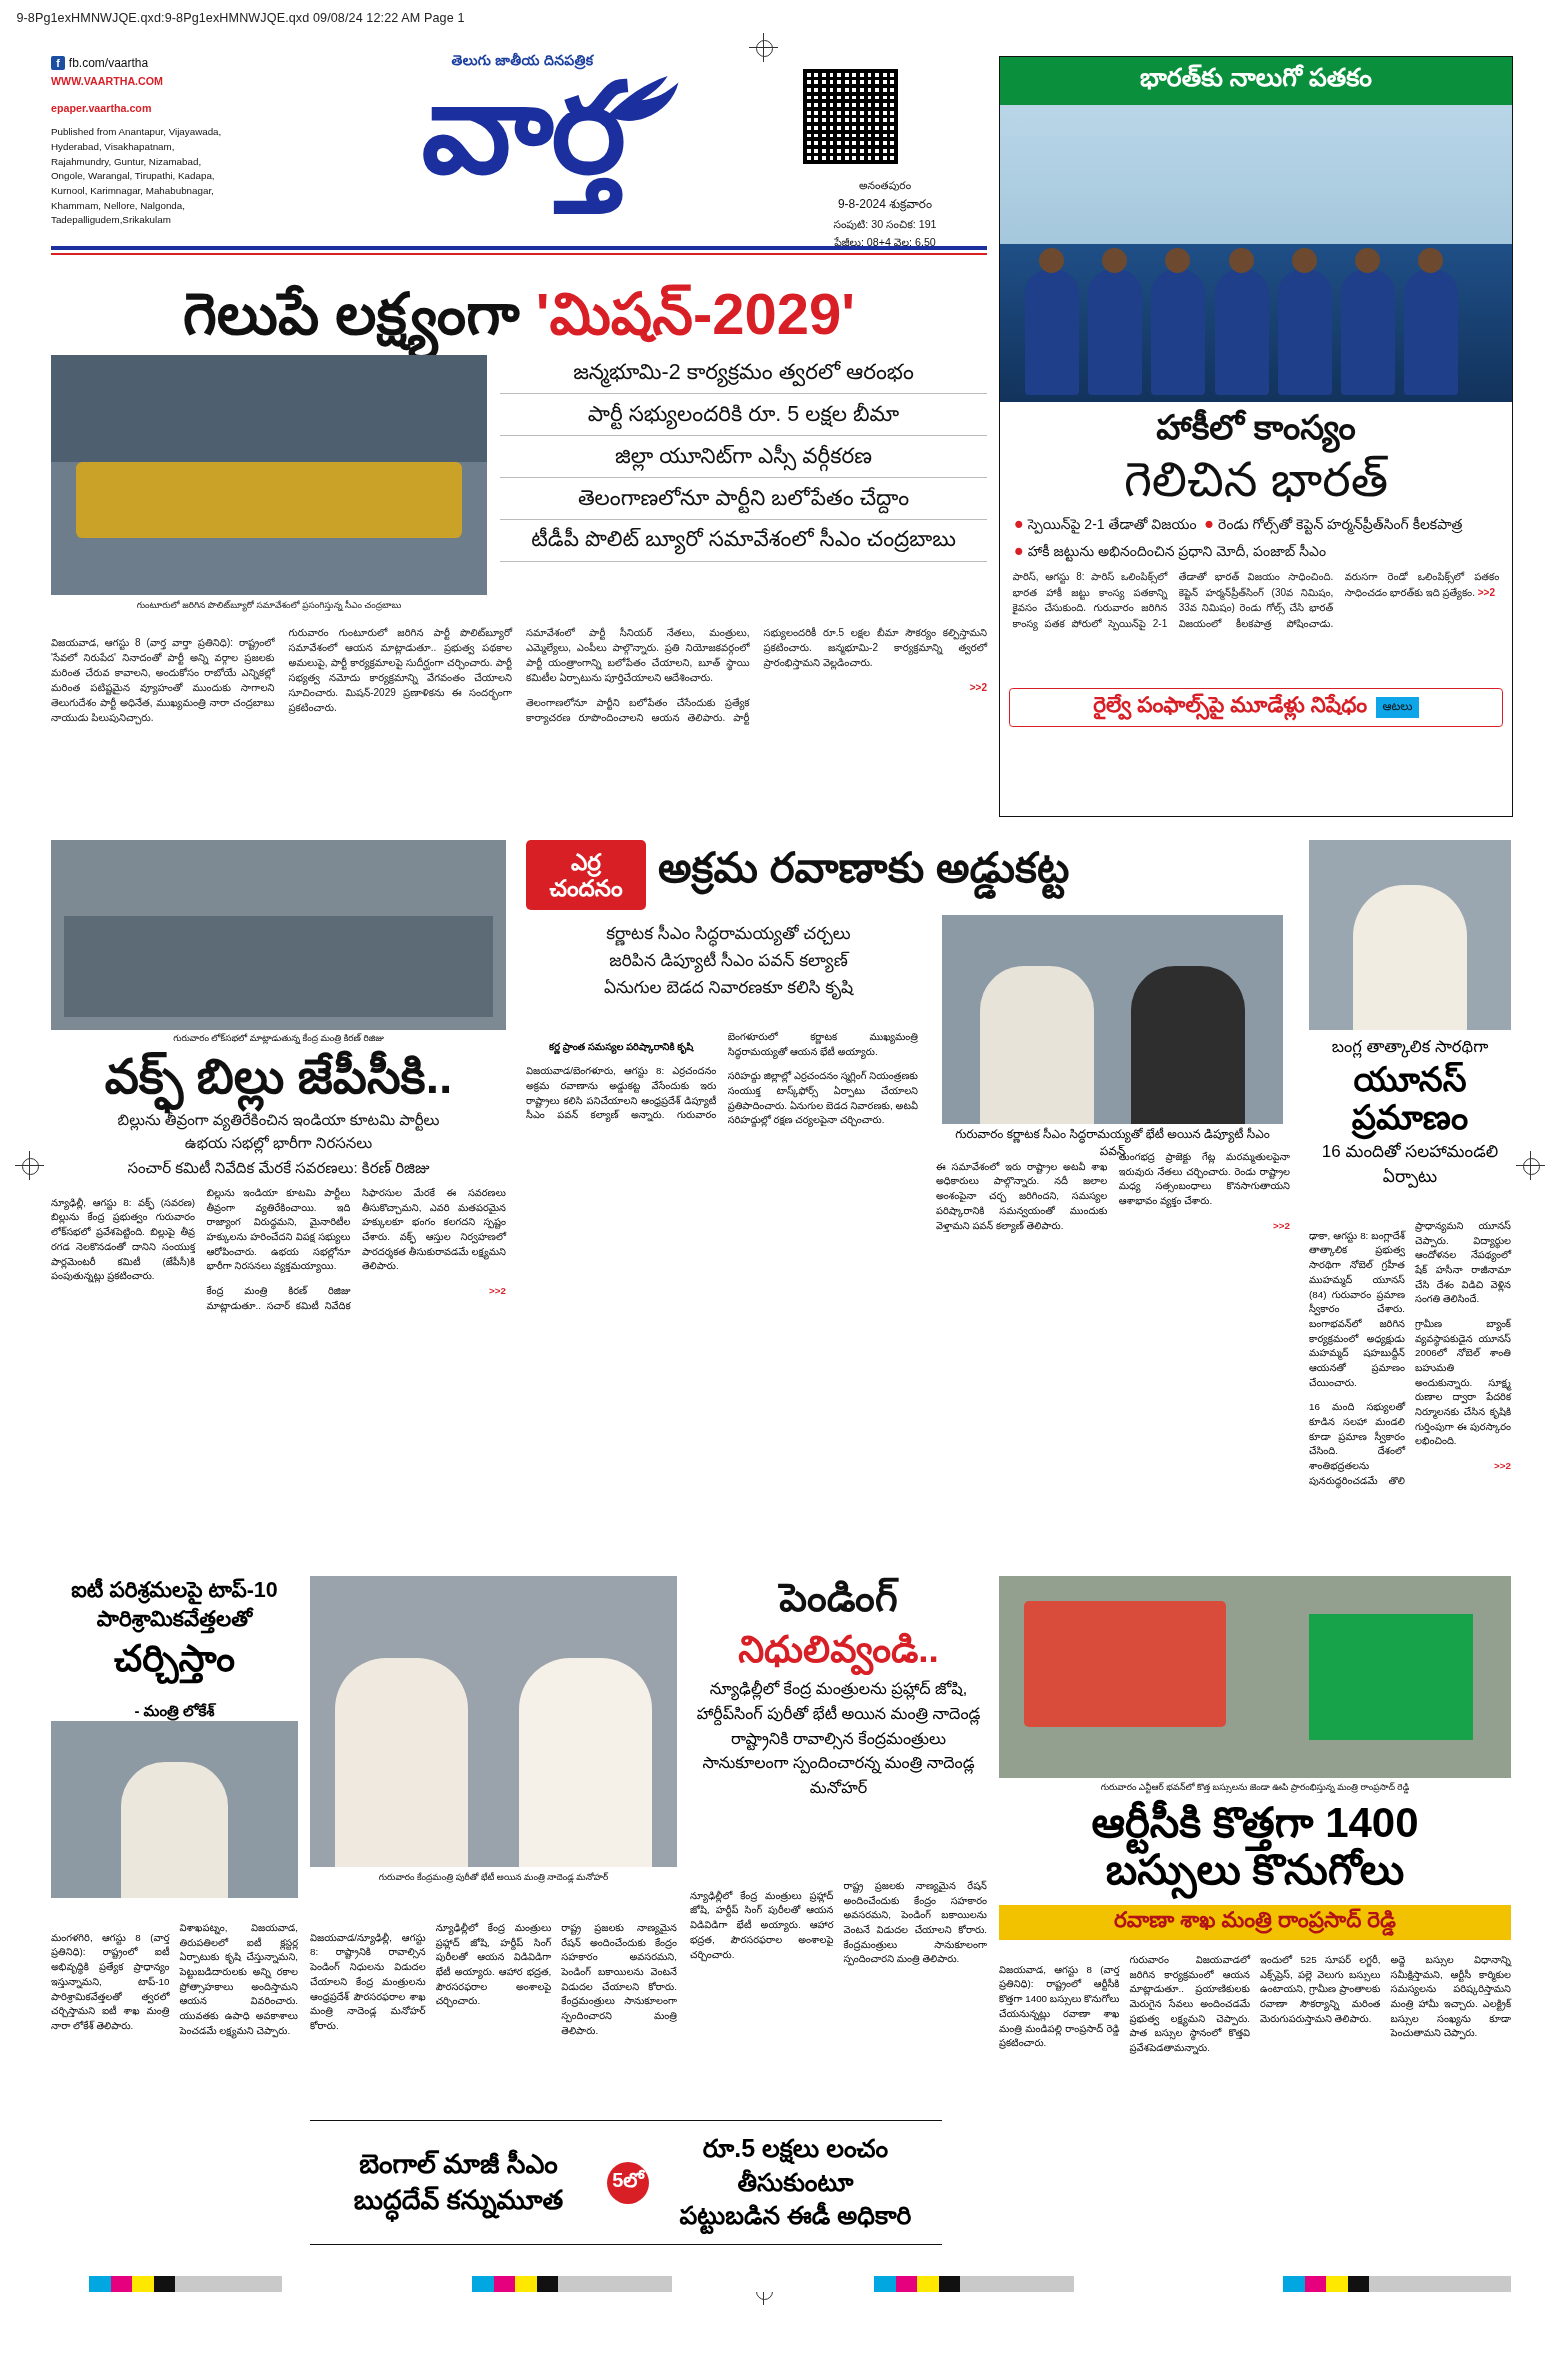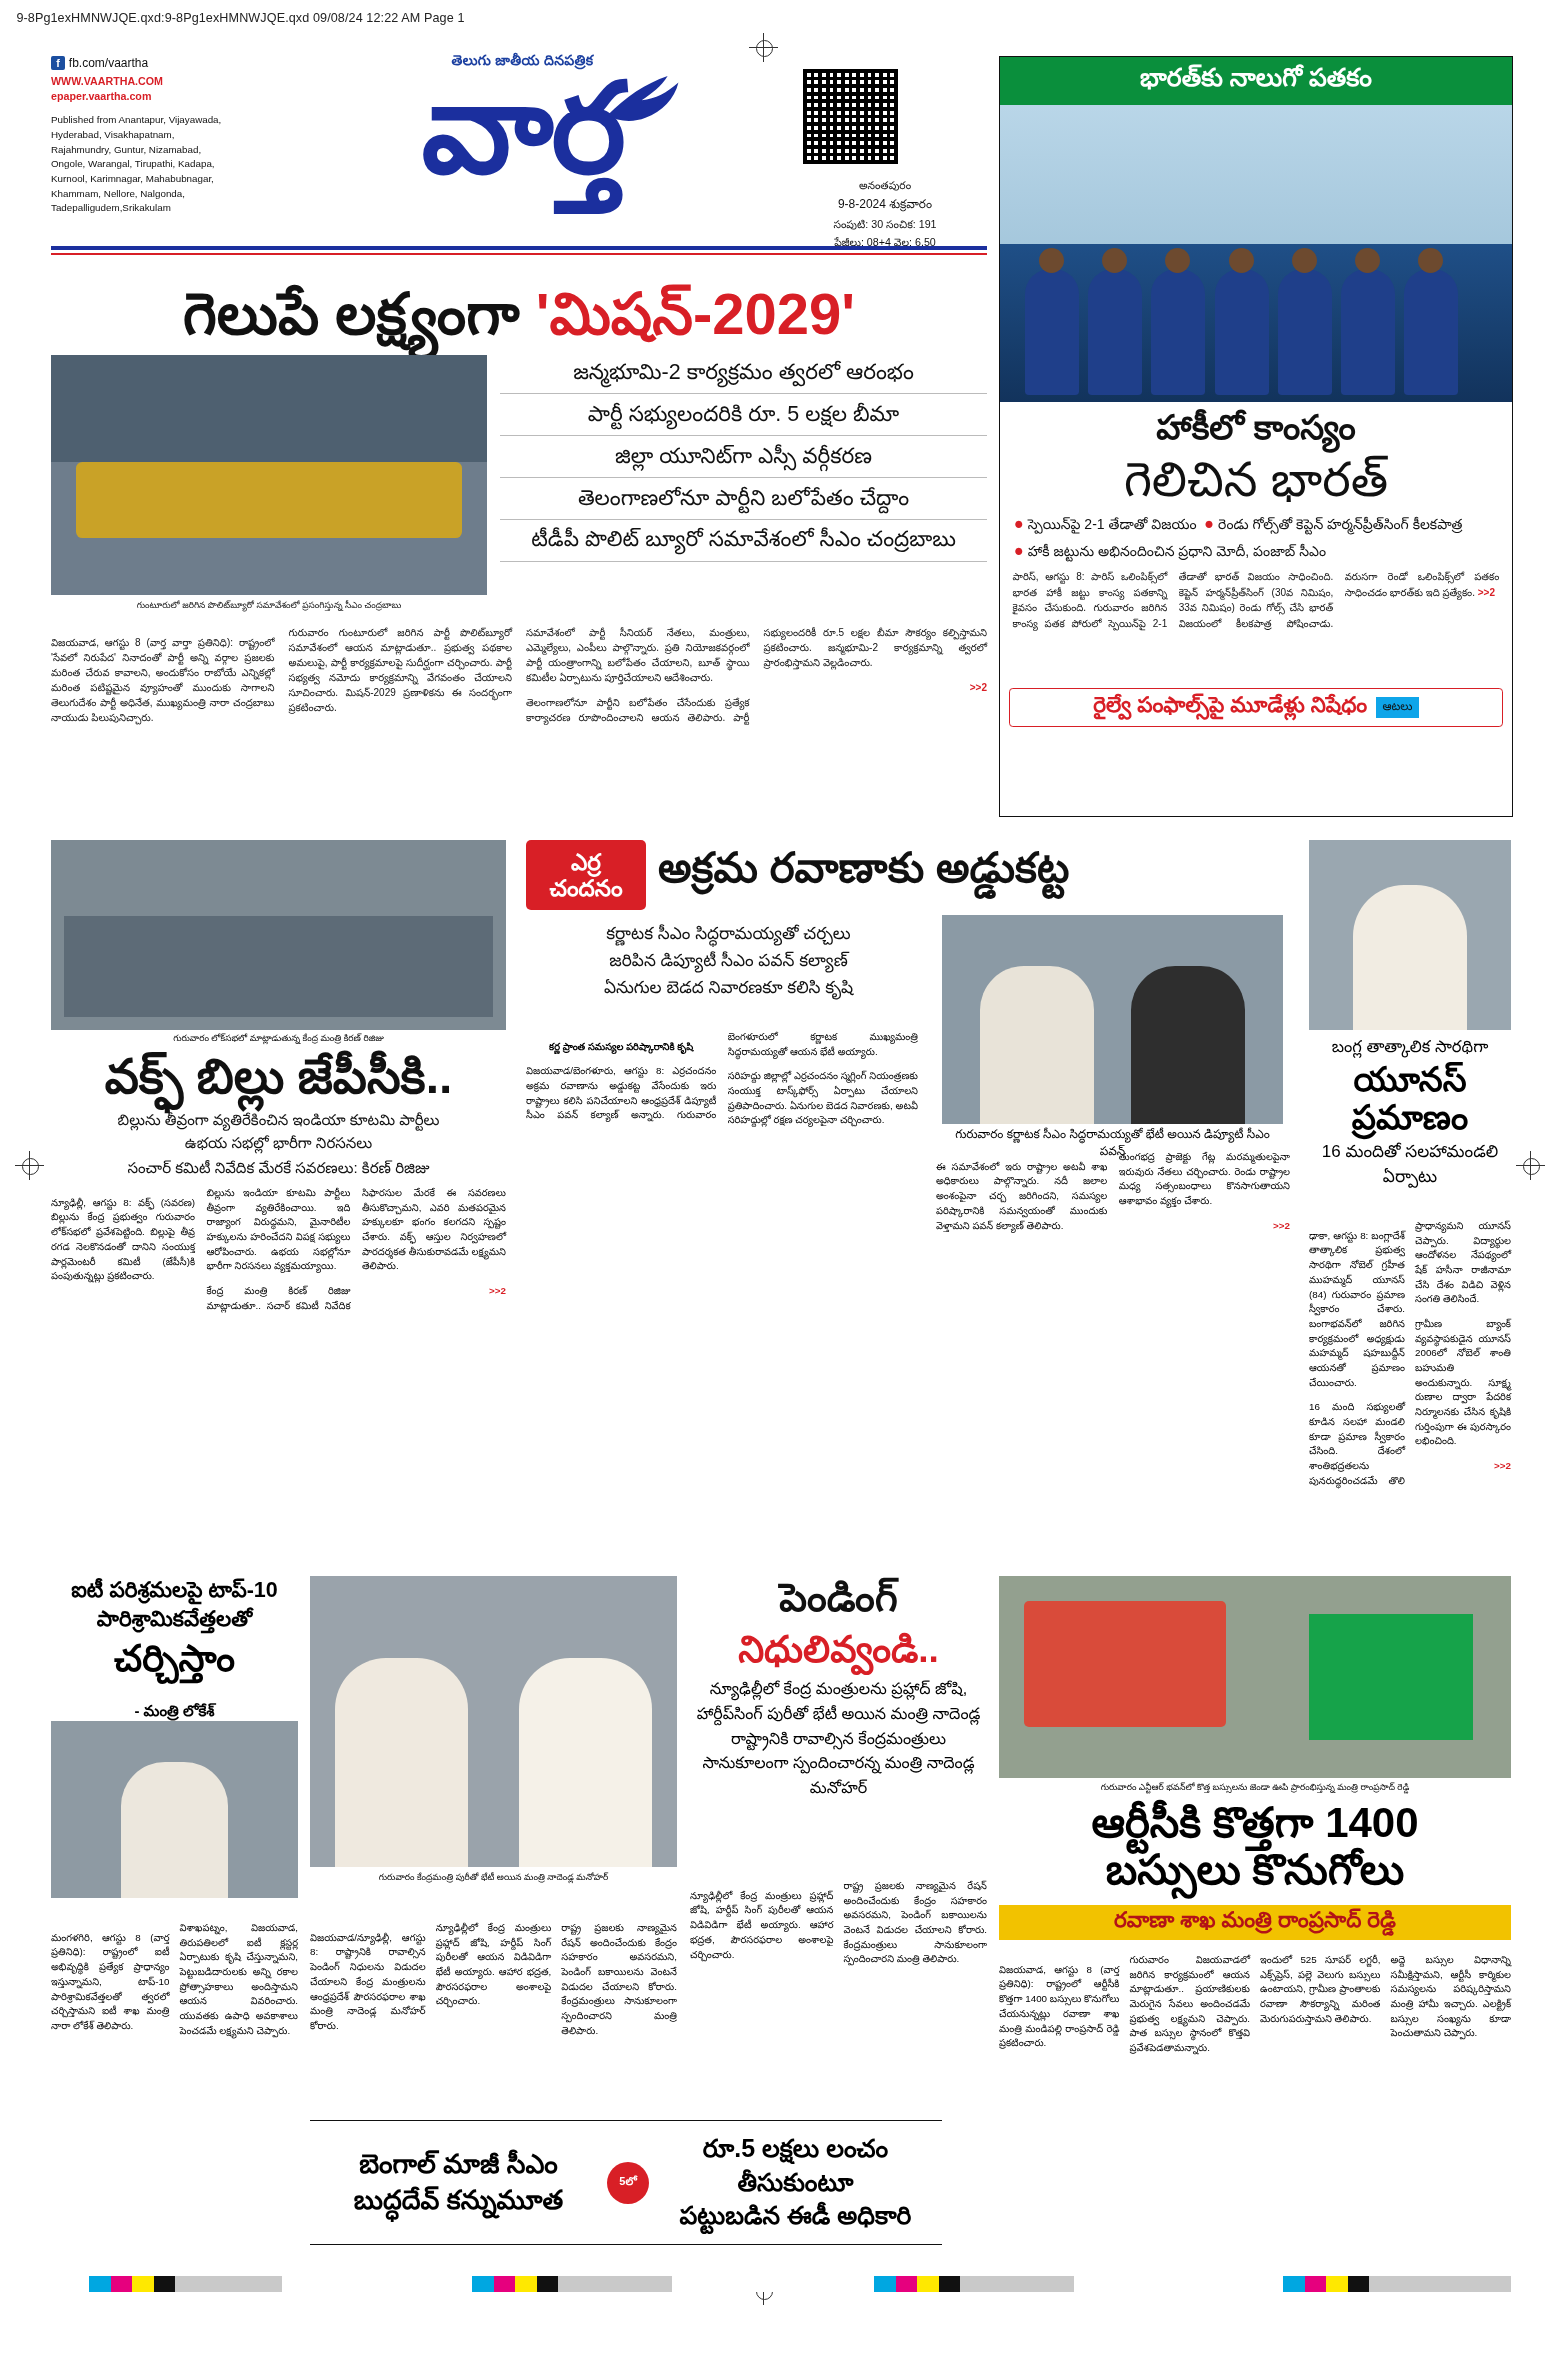--- a/index.html
+++ b/index.html
@@ -122,21 +122,21 @@
   .rtc-photo{position:absolute;left:948px;top:0;width:512px;height:202px;background:#93a08f;}
   .rtc-photo .bus{position:absolute;left:25px;top:25px;width:202px;height:126px;background:#d94b3a;border-radius:5px;}
   .rtc-photo .g{position:absolute;right:38px;top:38px;width:164px;height:126px;background:#16a34a;}
   .rtc-cap{position:absolute;left:948px;top:206px;width:512px;text-align:center;font-size:8.9px;}
   .rtc-h{position:absolute;left:948px;top:223px;width:512px;text-align:center;font-size:42px;font-weight:bold;line-height:1.12;}
   .rtc-strip{position:absolute;left:948px;top:329px;width:512px;height:35px;background:#f2c200;display:flex;align-items:center;justify-content:center;font-size:21.5px;font-weight:bold;color:#b31217;}
   .rtc-cols{position:absolute;left:948px;top:377px;width:512px;height:411px;column-count:4;column-gap:10px;font-size:9.8px;line-height:1.5;text-align:justify;}
   
   .bottom-boxes{position:absolute;left:259px;top:2064px;width:632px;height:123px;border-top:1.9px solid #111;border-bottom:1.9px solid #111;display:flex;align-items:center;}
   .bb-left{width:297px;text-align:center;font-size:26.6px;font-weight:bold;line-height:1.35;}
-  .bb-circle{width:42px;height:42px;border-radius:50%;background:#d81f26;color:#fff;font-size:11px;display:flex;align-items:center;justify-content:center;font-weight:bold;}
+  .bb-circle{width:42px;height:42px;border-radius:50%;background:#d81f26;color:#fff;font-size:20px;display:flex;align-items:center;justify-content:center;font-weight:bold;}
   .bb-right{flex:1;text-align:center;font-size:25px;font-weight:bold;line-height:1.35;}
   
   .colorbar{position:absolute;left:51px;top:2276px;width:1460px;height:16.4px;display:flex;}
   .colorbar div{height:16.4px;}
 </style>
 </head>
 <body>
 
 <div class="page">
 
@@ -157,21 +157,21 @@
 
   <div class="sheet">
 
     <div class="masthead">
       <div class="mh-left">
         <div class="fb-line">
           <span class="fb-box">f</span>
           <span>fb.com/vaartha</span>
         </div>
         <div class="red-line">WWW.VAARTHA.COM</div>
-        <div class="red-line" style="margin-top:0">epaper.vaartha.com</div>
+        <div class="red-line" style="margin-top:12px">epaper.vaartha.com</div>
         <div class="pub-lines">Published from Anantapur, Vijayawada, Hyderabad, Visakhapatnam, Rajahmundry, Guntur, Nizamabad, Ongole, Warangal, Tirupathi, Kadapa, Kurnool, Karimnagar, Mahabubnagar, Khammam, Nellore, Nalgonda, Tadepalligudem,Srikakulam</div>
       </div>
 
       <div class="mh-center">
         <div class="mh-sub">తెలుగు జాతీయ దినపత్రిక</div>
         <div class="mh-title">వార్త</div>
         <svg class="bird" viewBox="0 0 140 90">
           <path d="M10 70 C40 40 70 20 105 8 C95 24 80 36 64 46 C86 44 104 34 122 18 C116 44 96 64 70 74 C50 82 26 80 10 70 Z" fill="#1b2f9e"></path>
         </svg>
       </div>

